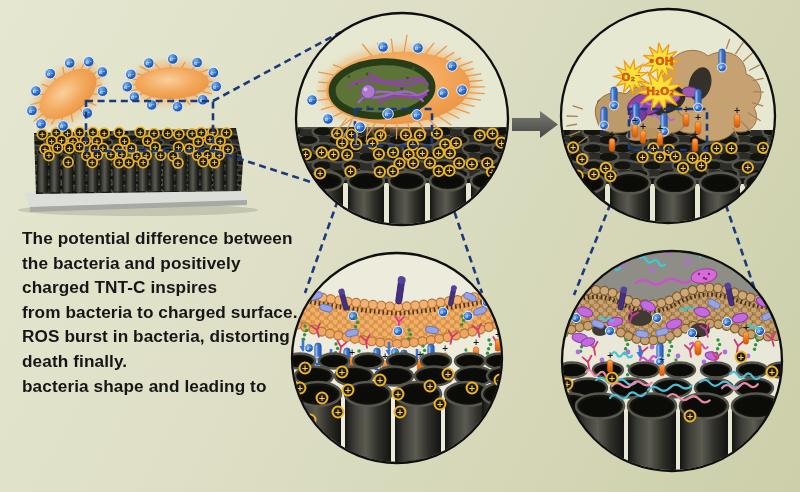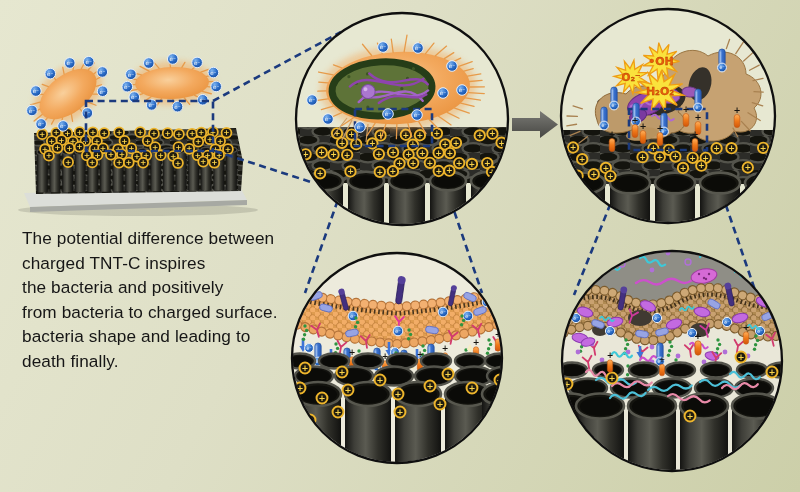--- a/index.html
+++ b/index.html
@@ -1,37 +1,38 @@
 <!DOCTYPE html>
 <html><head>
 <meta charset="utf-8">
 <style>
   html,body{margin:0;padding:0;background:#888;}
   .stage{position:relative;width:800px;height:492px;overflow:hidden;
     background:linear-gradient(118deg,#e6e7d0 0%,#dedfc6 40%,#cccfa9 100%);
     font-family:"Liberation Sans",sans-serif;}
   .desc{position:absolute;left:22px;top:226px;width:290px;font-size:17.2px;
     line-height:24.6px;color:#161616;letter-spacing:.1px;}
-  .desc span{display:block;white-space:nowrap;}
+  .desc span{display:block;white-space:nowrap;font-weight:bold;}
   svg.scene{position:absolute;left:0;top:0;}
   svg text{font-family:"Liberation Sans","DejaVu Sans",sans-serif;}
   svg text.sym{font-family:"DejaVu Sans",sans-serif;}
 </style>
 </head>
 <body>
 
 <div class="stage">
 
   <div class="desc">
     <span>The potential difference between</span>
+    <span>the bacteria and positively</span>
     <span>charged TNT-C inspires</span>
-    <span>the bacteria and positively</span>
     <span>from bacteria to charged surface.</span>
+    <span>ROS burst in bacteria, distorting</span>
+    <span>death finally.</span>
     <span>bacteria shape and leading to</span>
-    <span>death finally.</span>
   </div>
 
   <svg class="scene" id="scene" width="800" height="492" viewBox="0 0 800 492">
     <defs>
       <radialGradient id="bactGrad" cx="45%" cy="40%" r="65%">
         <stop offset="0%" stop-color="#f9d09c"></stop>
           <stop offset="55%" stop-color="#f3a95e"></stop>
           <stop offset="100%" stop-color="#ea9440"></stop>
       </radialGradient>
       <radialGradient id="eGrad" cx="35%" cy="30%" r="75%">

